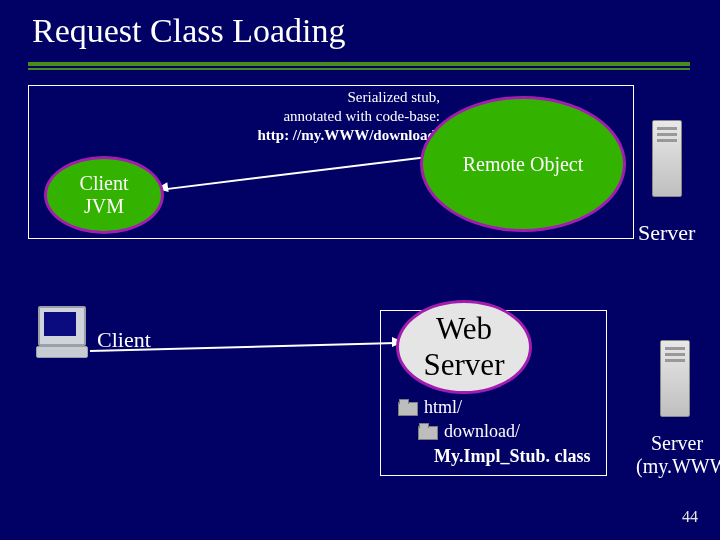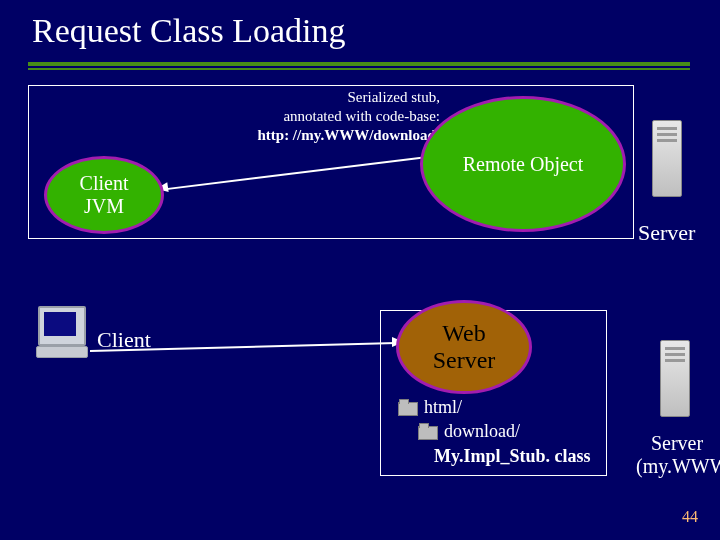--- a/index.html
+++ b/index.html
@@ -6,28 +6,28 @@
   body{background:#000065;width:720px;height:540px;font-family:"Times New Roman",serif;color:#fff;position:relative;overflow:hidden}
   .title{font-size:34px;color:#fff;position:absolute;left:32px;top:12px}
   .hr1{position:absolute;left:28px;top:62px;width:662px;height:4px;background:#478d17}
   .hr2{position:absolute;left:28px;top:68px;width:662px;height:2px;background:#478d17}
   .box{position:absolute;border:1px solid #fff}
   .client-box{left:28px;top:85px;width:604px;height:152px}
   .webserver-box{left:380px;top:310px;width:225px;height:164px}
   .oval{position:absolute;border-radius:50%;background:#33b200;border:3px solid #a21caf;display:flex;align-items:center;justify-content:center;text-align:center;color:#fff;font-size:20px}
   .client-oval{left:44px;top:156px;width:114px;height:72px;line-height:1.15}
   .remote-oval{left:420px;top:96px;width:200px;height:130px}
-  .web-oval{left:396px;top:300px;width:130px;height:88px;background:#a16207;color:#000;font-size:24px}
+  .web-oval{left:396px;top:300px;width:130px;height:88px;background:#e5e5e5;color:#000;font-size:31px}
   .serialized{position:absolute;left:180px;top:88px;width:260px;text-align:right;font-size:15px;line-height:1.25}
   .request{position:absolute;left:175px;top:308px;width:140px;text-align:center;font-size:20px;line-height:1.2}
   .label{position:absolute;color:#fff}
   .server-label{left:638px;top:220px;font-size:22px}
   .client-label{left:97px;top:327px;font-size:22px}
   .server2-label{left:636px;top:432px;font-size:20px;text-align:center;width:82px;line-height:1.15}
-  .slide-num{position:absolute;right:22px;bottom:14px;color:#fdba74;font-size:16px}
+  .slide-num{position:absolute;right:22px;bottom:14px;color:#e5e5e5;font-size:16px}
   .tower{position:absolute;width:48px;height:95px}
   .tower .case{position:absolute;left:10px;top:5px;width:28px;height:75px;background:linear-gradient(#e8e8e8,#bfbfbf);border:1px solid #888;border-radius:2px}
   .tower .case::before{content:"";position:absolute;left:4px;top:6px;width:20px;height:3px;background:#999;box-shadow:0 6px 0 #999,0 12px 0 #999}
   .monitor{position:absolute;width:56px;height:56px}
   .monitor .screen{position:absolute;left:4px;top:0;width:44px;height:36px;background:#cfd4dc;border:2px solid #9aa0a8;border-radius:2px}
   .monitor .screen::after{content:"";position:absolute;left:4px;top:4px;width:32px;height:24px;background:#0b0b80}
   .monitor .base{position:absolute;left:2px;top:40px;width:50px;height:10px;background:#c7cbd2;border:1px solid #9aa0a8;border-radius:2px}
   .folder{display:inline-block;width:18px;height:12px;background:#bdbdbd;border:1px solid #7d7d7d;position:relative;margin-right:6px;vertical-align:middle}
   .folder::before{content:"";position:absolute;left:0;top:-4px;width:8px;height:4px;background:#bdbdbd;border:1px solid #7d7d7d;border-bottom:none}
   .files{position:absolute;left:398px;top:395px;font-size:18px;color:#fff;line-height:1.35}

